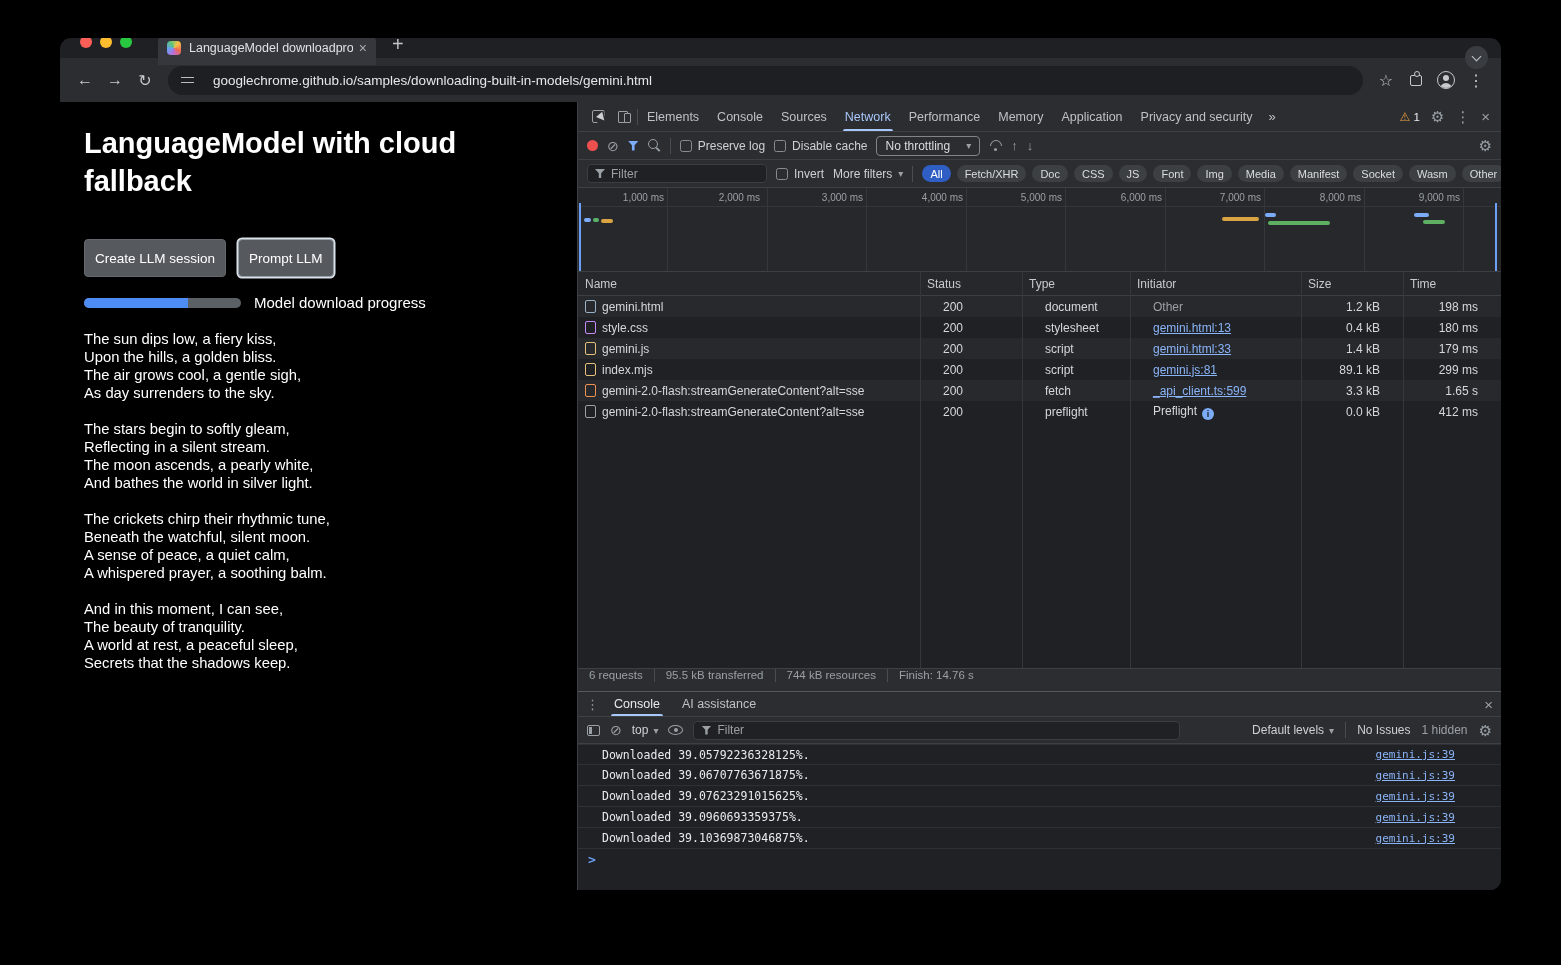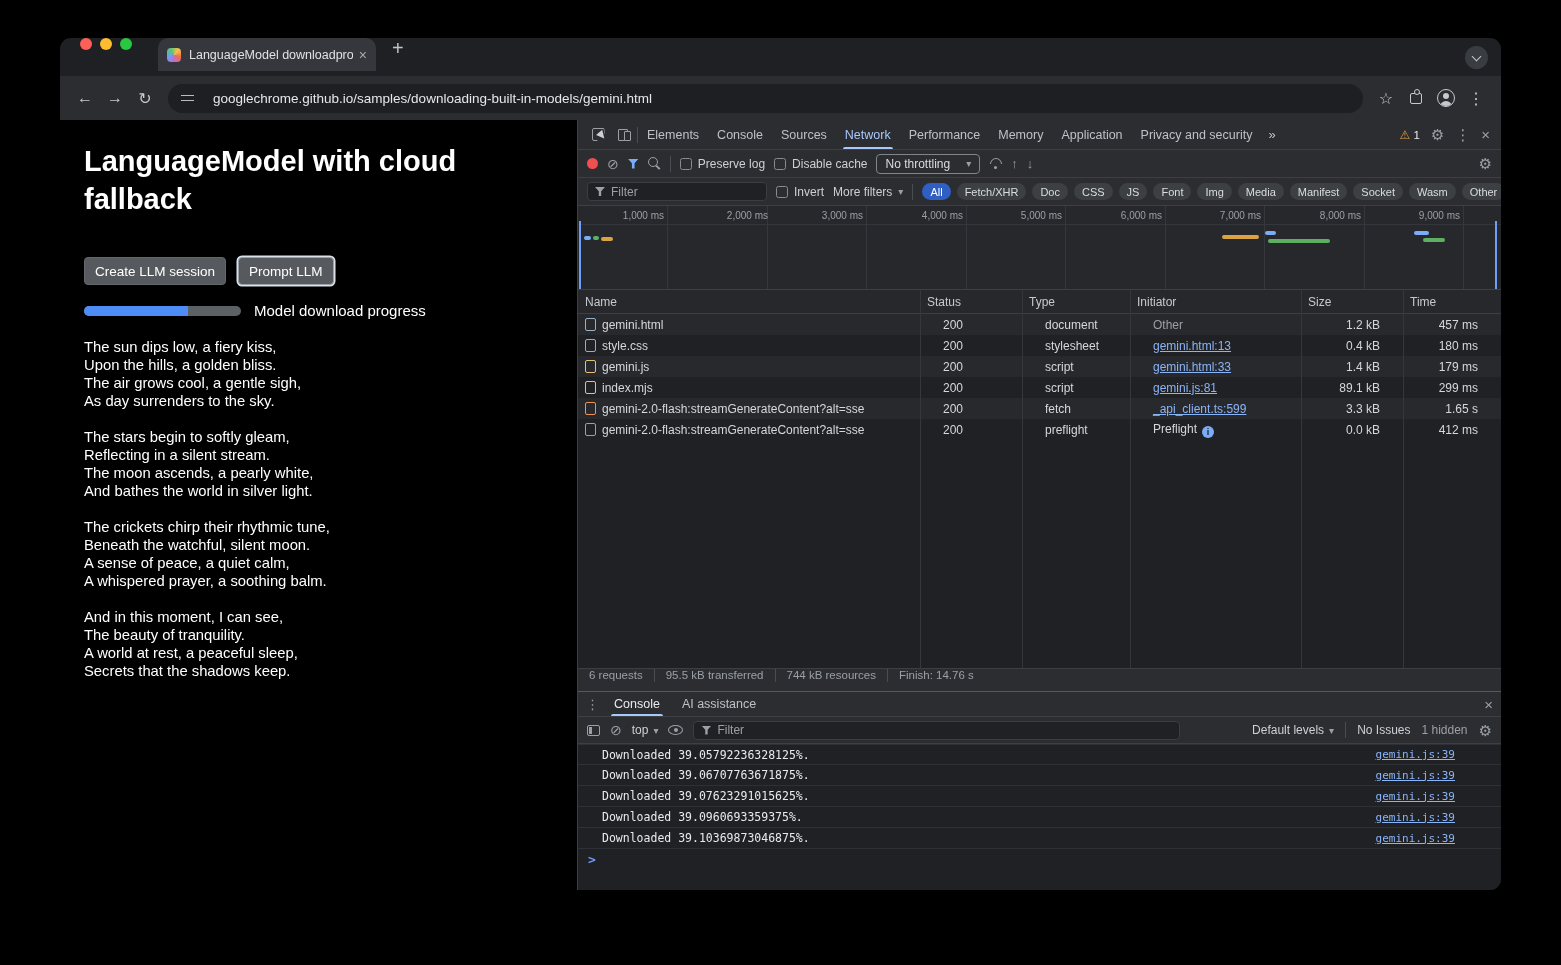--- a/index.html
+++ b/index.html
@@ -4,21 +4,21 @@
 <style>
   * { box-sizing: border-box; margin: 0; padding: 0; }
   html,body { width:1561px; height:965px; background:#000; font-family:"Liberation Sans",sans-serif; overflow:hidden; }
   i { font-style:normal; }
 
   
   .window { position:absolute; left:60px; top:38px; width:1441px; height:852px; border-radius:11px; overflow:hidden;
             background:#000; display:flex; flex-direction:column; box-shadow:0 25px 70px rgba(0,0,0,.7); }
 
   
-  .tabstrip { height:38px; background:#1e2023; display:flex; align-items:flex-start; position:relative; flex:0 0 auto; }
+  .tabstrip { height:20px; background:#1e2023; display:flex; align-items:center; position:relative; flex:0 0 auto; }
   .lights { display:flex; gap:8px; padding:0 14px 13px 20px; }
   .light { width:12px; height:12px; border-radius:50%; }
   .light.red { background:#ff5f57; } .light.yellow { background:#febc2e; } .light.green { background:#28c840; }
   .tab { height:33px; width:218px; margin-left:12px; background:#35373c; border-radius:10px 10px 0 0;
          display:flex; align-items:center; padding:0 9px; }
   .tab-favicon { width:14px; height:14px; border-radius:4px; flex:0 0 auto; margin-right:8px;
                  background:conic-gradient(from 40deg,#f6c14b,#ef6c4d,#c06bd4,#6a9ff4,#58c47a,#f6c14b); }
   .tab-title { flex:1; font-size:12.5px; color:#e0e2e5; white-space:nowrap; overflow:hidden; }
   .tab-close { color:#a7abb0; font-size:14px; margin-left:6px; line-height:1; }
   .newtab-btn { color:#c0c3c7; font-size:20px; font-weight:300; padding:0 0 9px 16px; line-height:1; }
@@ -39,21 +39,21 @@
   .avatar-icon::before { content:""; position:absolute; width:6px; height:6px; border-radius:50%; background:#c6c9cd; top:2.5px; left:4.5px; }
   .avatar-icon::after { content:""; position:absolute; width:12px; height:7px; border-radius:6px 6px 0 0; background:#c6c9cd; bottom:-2px; left:1.5px; }
 
   
   .content { flex:1; display:flex; min-height:0; }
 
   
   .page { width:517px; flex:0 0 auto; background:#000; color:#fff; padding:0 24px; overflow:hidden; }
   .page h1 { font-size:29px; line-height:38px; font-weight:700; margin:22px 0 0; max-width:450px; }
   .btn-row { display:flex; gap:12px; margin-top:39px; }
-  .btn { background:#565a5f; color:#fff; border:1px solid #64686d; border-radius:4px; font-size:13.5px; height:28px; padding:0 10px;
+  .btn { background:#565a5f; color:#fff; border:1px solid #64686d; border-radius:4px; font-size:13.5px; height:38px; padding:0 10px;
          font-family:"Liberation Sans",sans-serif; display:flex; align-items:center; }
   .btn.focused { box-shadow:0 0 0 1.5px #dbe1e8; border-color:#9aa3ad; }
   .progress-row { display:flex; align-items:center; gap:13px; margin-top:17px; }
   .progress { width:157px; height:10px; border-radius:5px; background:#5c6166; overflow:hidden; }
   .progress-fill { height:100%; background:#4e8df6; }
   .progress-label { font-size:15px; color:#fff; }
   .poem { margin-top:19px; font-size:14.8px; line-height:18px; }
   .stanza { margin-bottom:18px; }
 
   
@@ -323,21 +323,21 @@
           <span class="chip">Other</span>
         </div>
       </div>
 
       <div class="overview">
         <i class="ov-hline"></i>
         <i class="ov-grid" style="left:89px"></i><i class="ov-grid" style="left:189px"></i><i class="ov-grid" style="left:288px"></i>
         <i class="ov-grid" style="left:388px"></i><i class="ov-grid" style="left:487px"></i><i class="ov-grid" style="left:587px"></i>
         <i class="ov-grid" style="left:686px"></i><i class="ov-grid" style="left:786px"></i><i class="ov-grid" style="left:885px"></i>
         <span class="ov-tick" style="left:-4px">1,000 ms</span>
-        <span class="ov-tick" style="left:100px">2,000 ms</span>
+        <span class="ov-tick" style="left:92px">2,000 ms</span>
         <span class="ov-tick" style="left:195px">3,000 ms</span>
         <span class="ov-tick" style="left:295px">4,000 ms</span>
         <span class="ov-tick" style="left:394px">5,000 ms</span>
         <span class="ov-tick" style="left:494px">6,000 ms</span>
         <span class="ov-tick" style="left:593px">7,000 ms</span>
         <span class="ov-tick" style="left:693px">8,000 ms</span>
         <span class="ov-tick" style="left:792px">9,000 ms</span>
         <span>
           <i class="ov-seg" style="left:6px;top:30px;width:7px;background:#7cacf8"></i>
           <i class="ov-seg" style="left:15px;top:30px;width:6px;background:#58b368"></i>
@@ -364,21 +364,21 @@
         <div class="rows">
           <div class="net-grid net-row">
             <div class="cell-name">
                 <span class="fico doc"></span>
                 <span>gemini.html</span>
               </div>
             <div class="cell">200</div>
             <div class="cell">document</div>
             <div class="cell muted">Other</div>
             <div class="cell right">1.2 kB</div>
-            <div class="cell right">457 ms</div>
+            <div class="cell right">198 ms</div>
           </div>
           <div class="net-grid net-row">
             <div class="cell-name">
                 <span class="fico css"></span>
                 <span>style.css</span>
               </div>
             <div class="cell">200</div>
             <div class="cell">stylesheet</div>
             <div class="cell"><span class="dt-link">gemini.html:13</span></div>
             <div class="cell right">0.4 kB</div>

